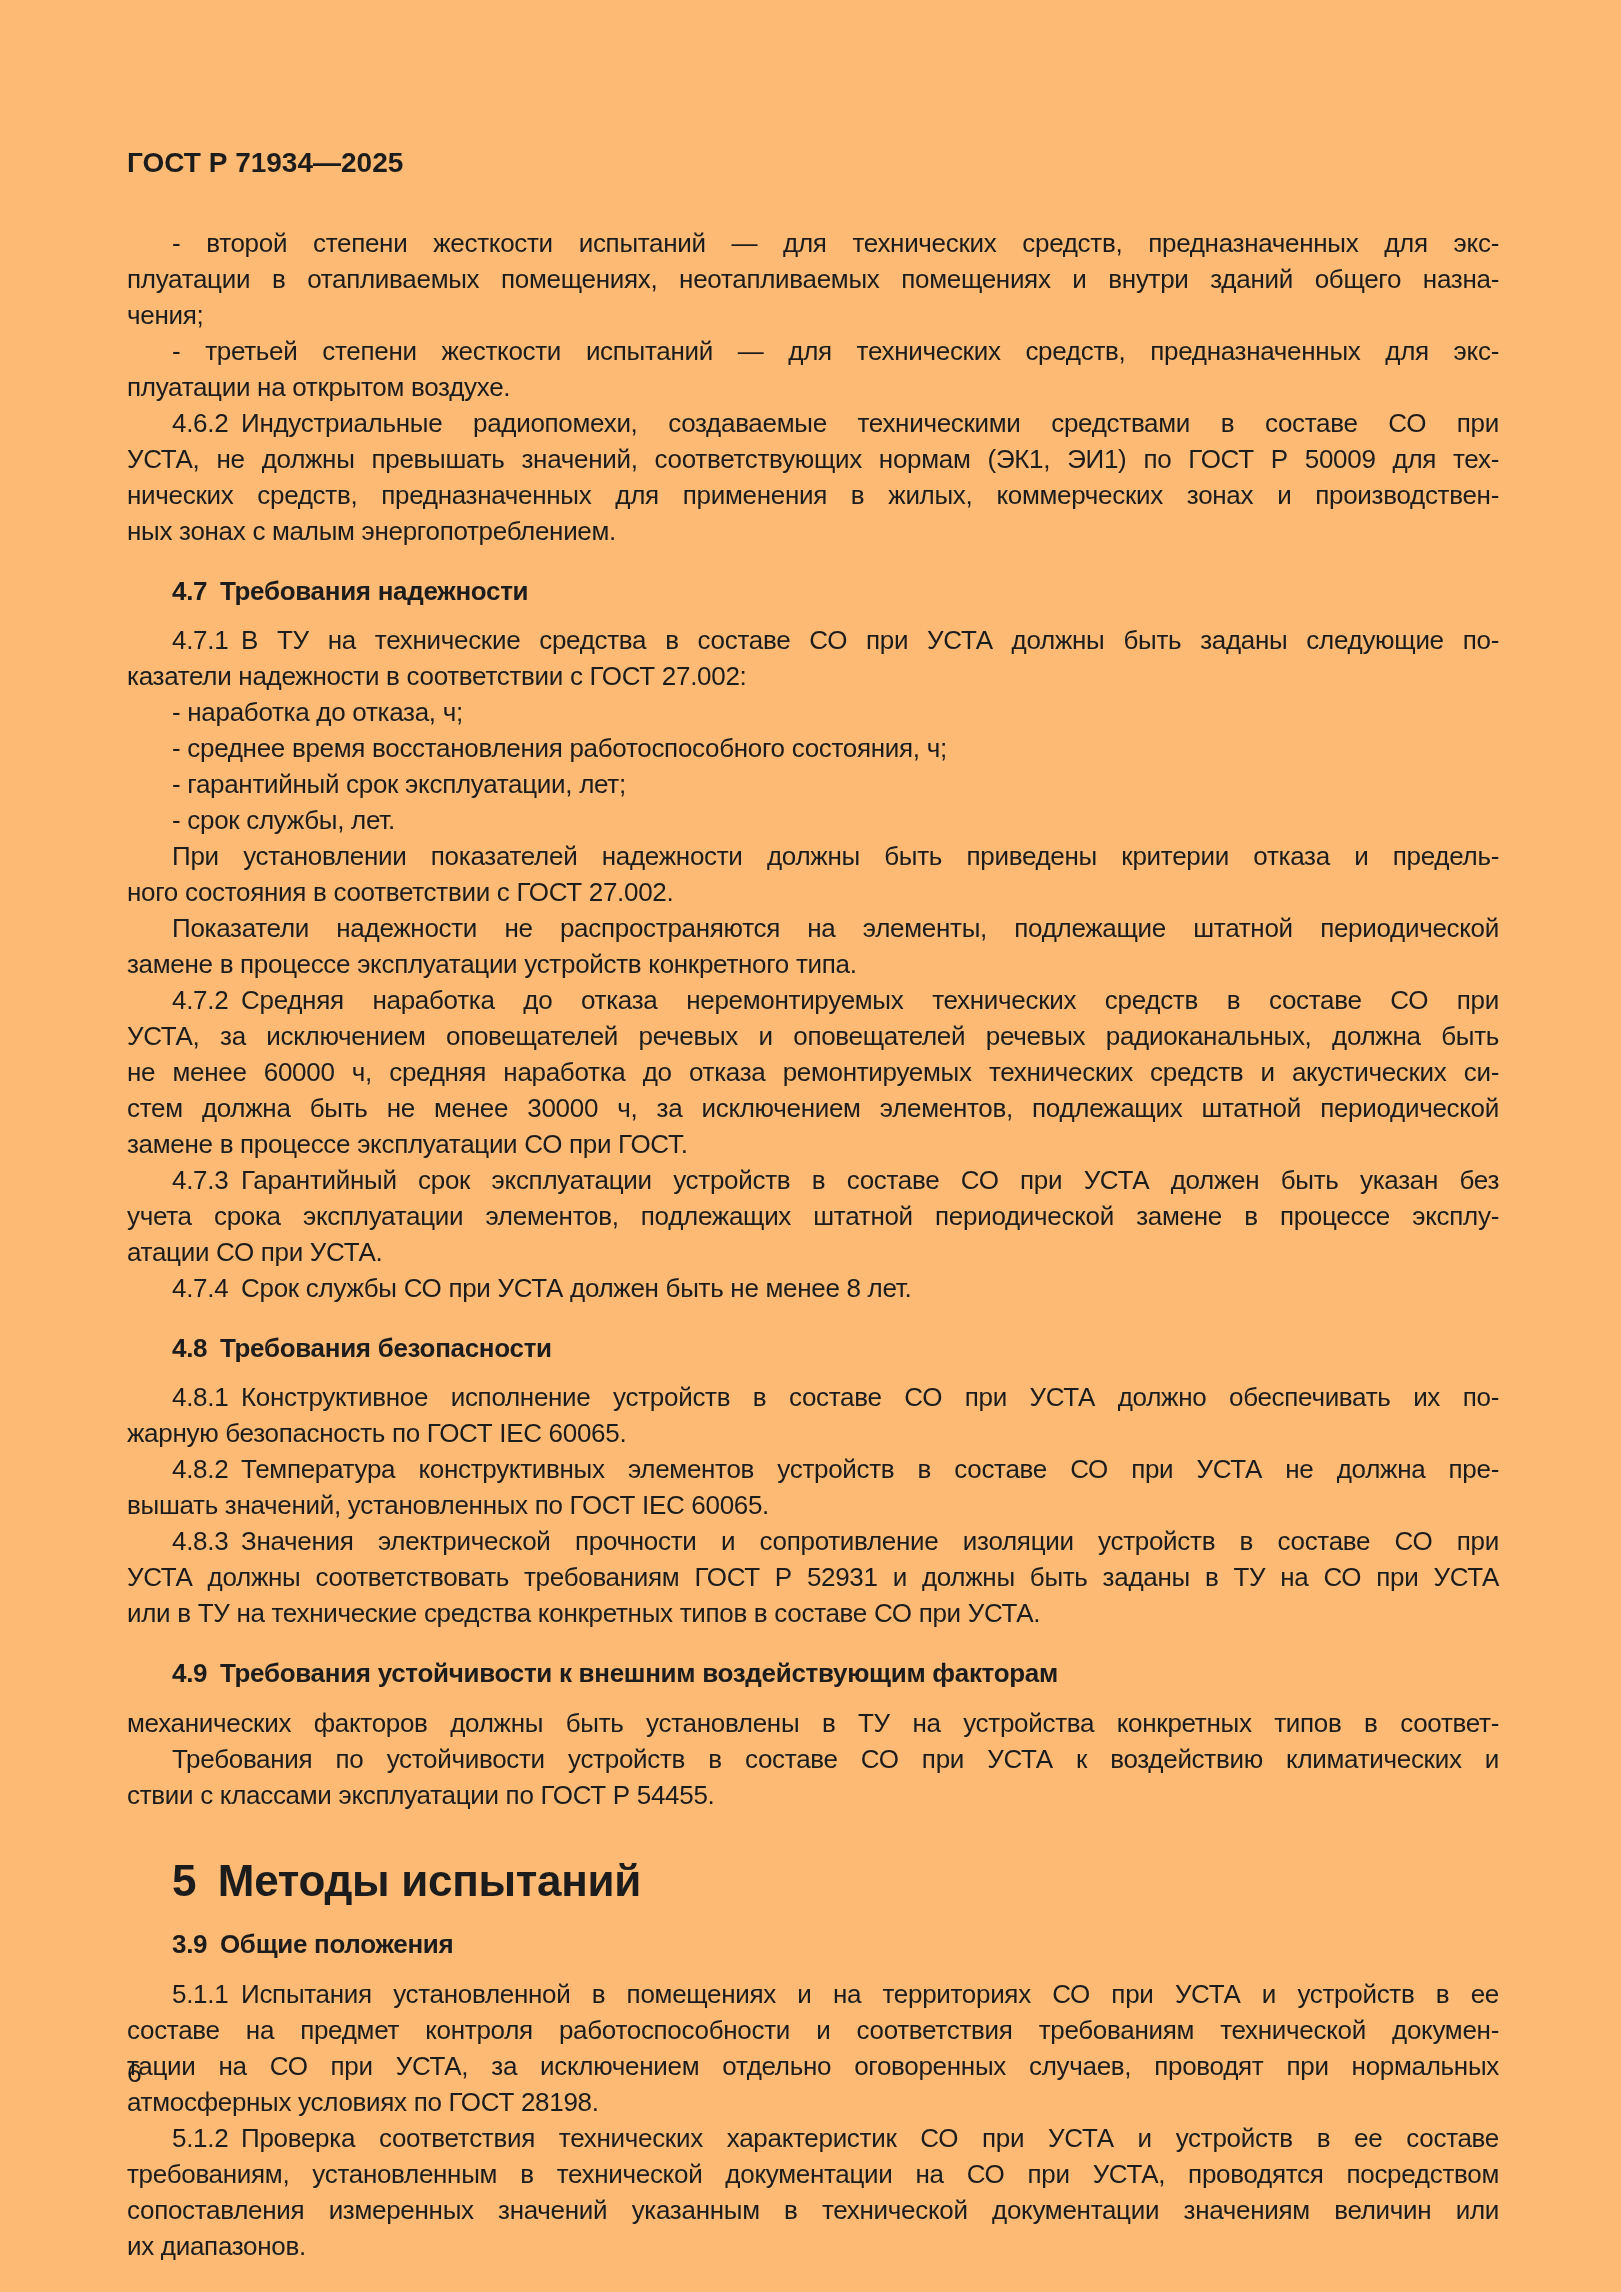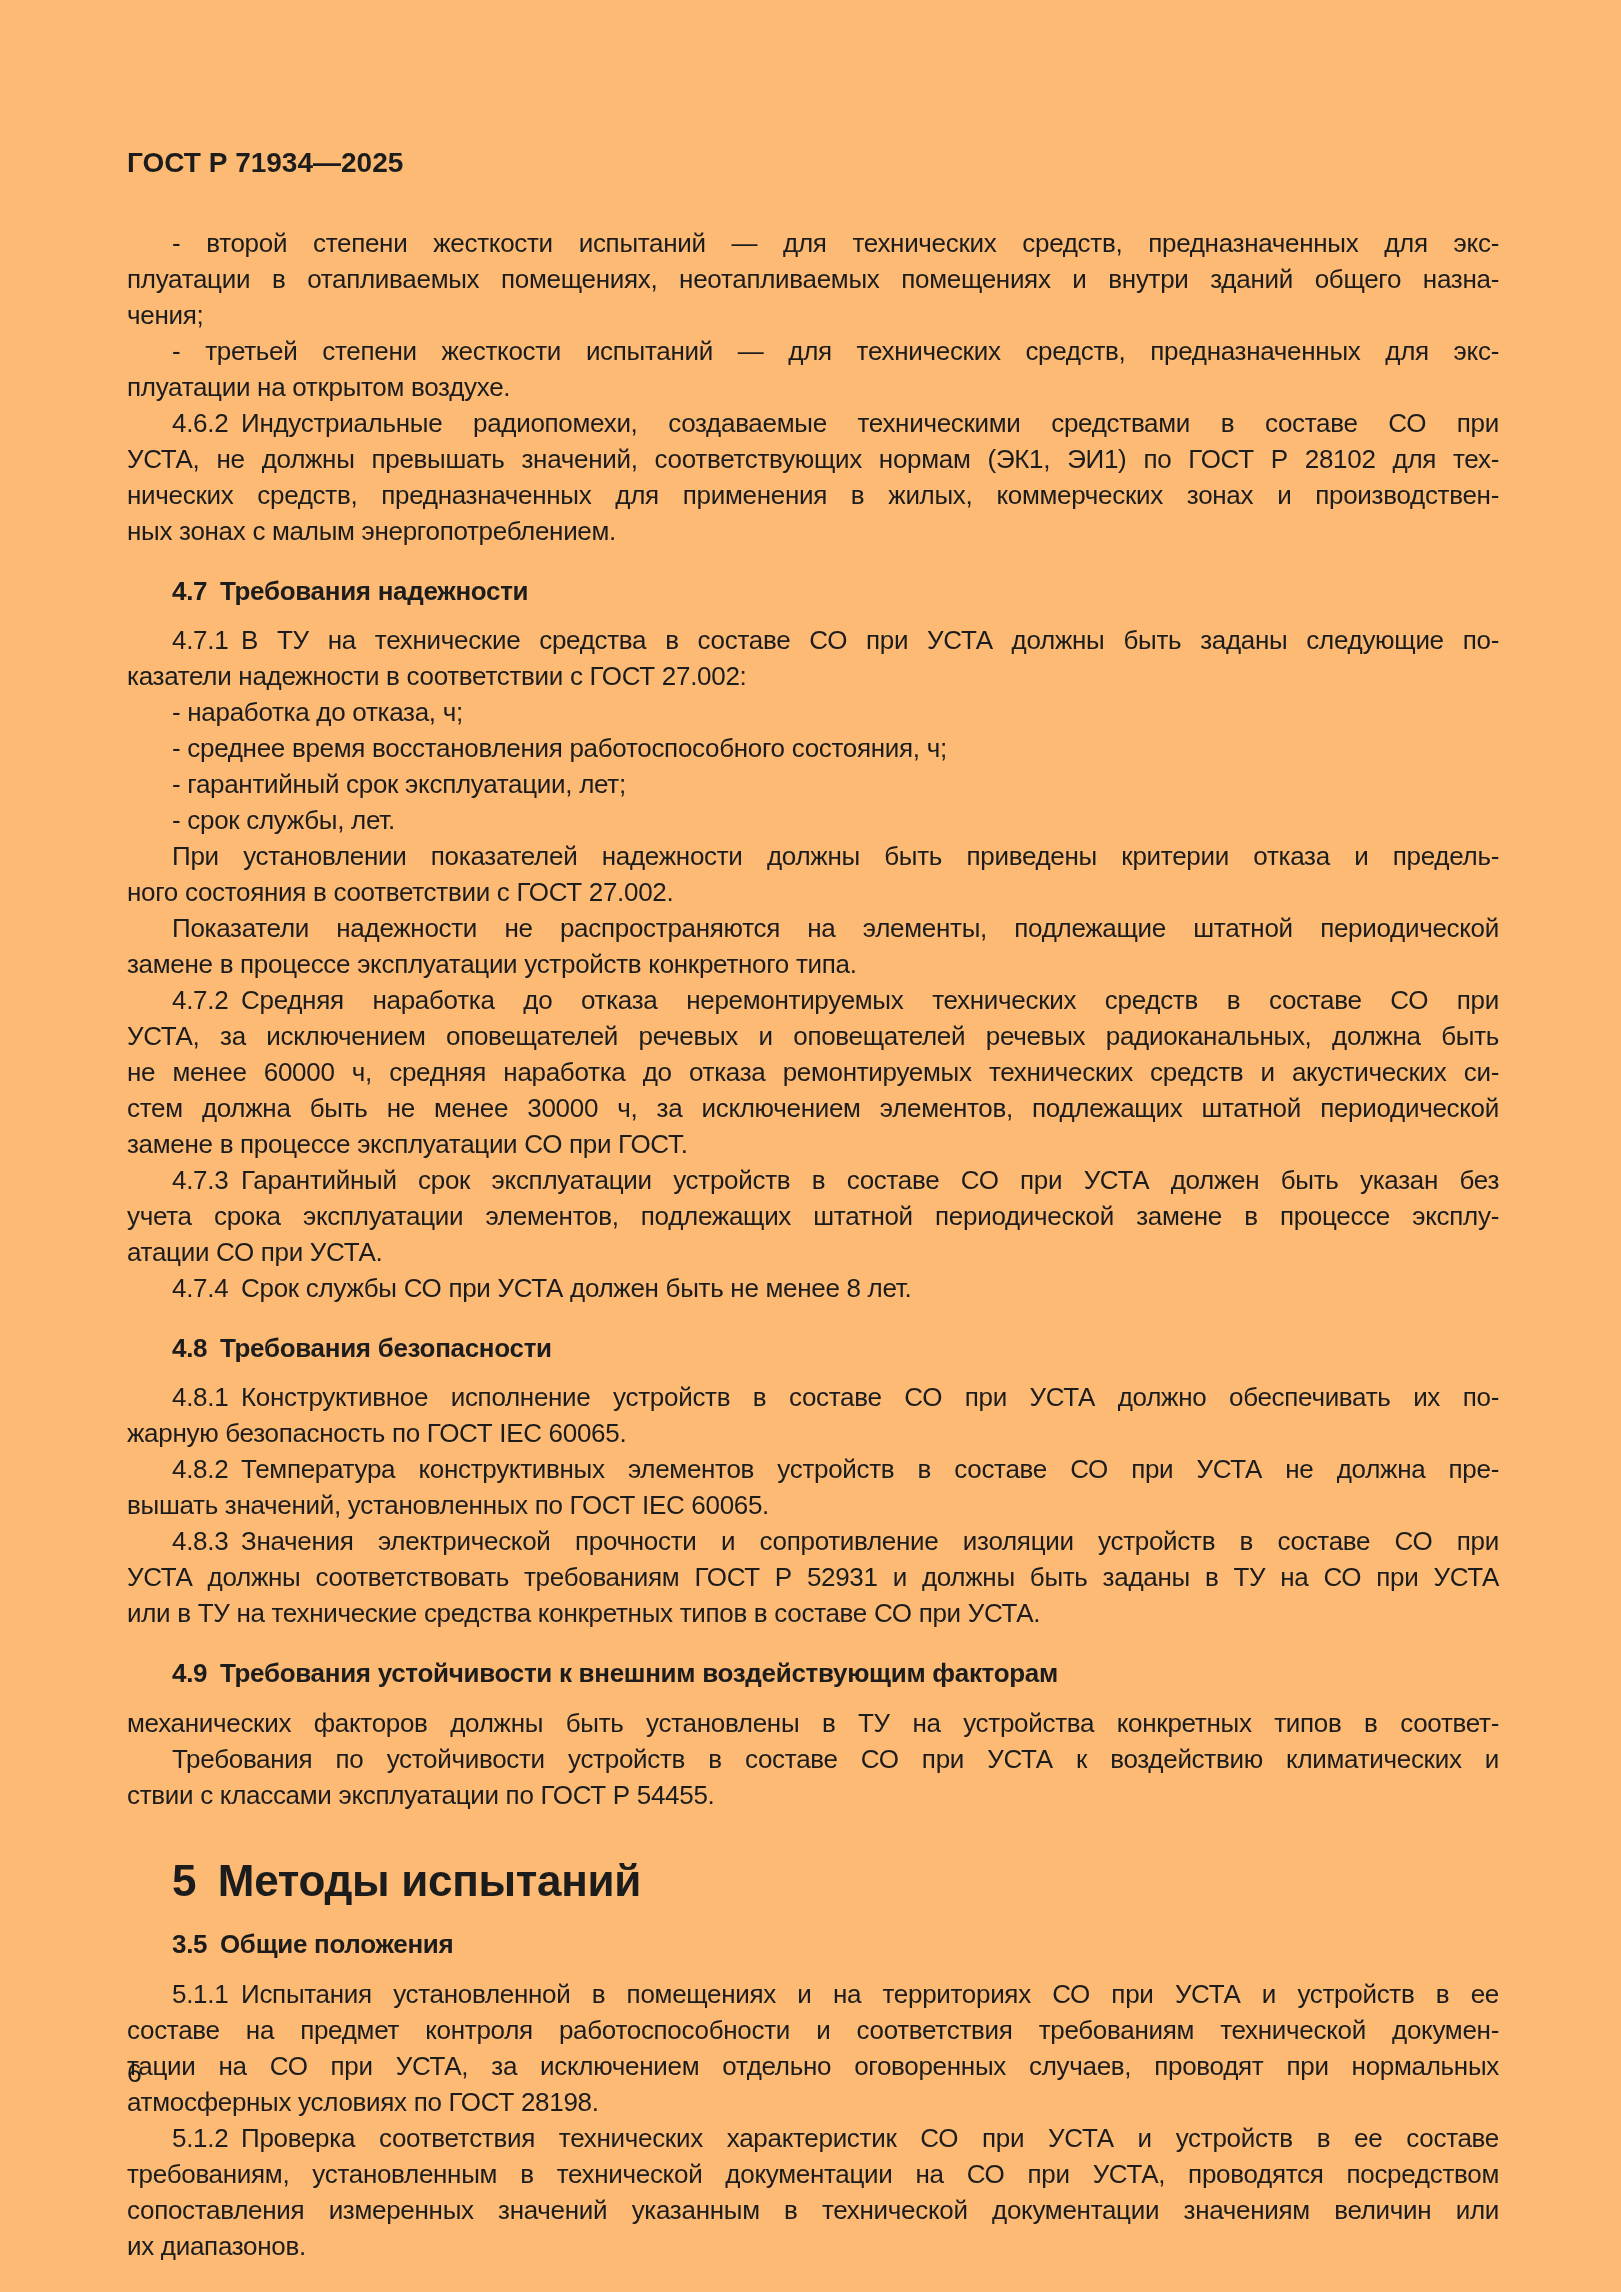--- a/index.html
+++ b/index.html
@@ -76,21 +76,21 @@
         <div class="line first">- второй степени жесткости испытаний — для технических средств, предназначенных для экс-</div>
         <div class="line">плуатации в отапливаемых помещениях, неотапливаемых помещениях и внутри зданий общего назна-</div>
         <div class="line last">чения;</div>
       </div>
       <div class="para">
         <div class="line first">- третьей степени жесткости испытаний — для технических средств, предназначенных для экс-</div>
         <div class="line last">плуатации на открытом воздухе.</div>
       </div>
       <div class="para">
         <div class="line first">4.6.2 Индустриальные радиопомехи, создаваемые техническими средствами в составе СО при</div>
-        <div class="line">УСТА, не должны превышать значений, соответствующих нормам (ЭК1, ЭИ1) по ГОСТ Р 28102 для тех-</div>
+        <div class="line">УСТА, не должны превышать значений, соответствующих нормам (ЭК1, ЭИ1) по ГОСТ Р 50009 для тех-</div>
         <div class="line">нических средств, предназначенных для применения в жилых, коммерческих зонах и производствен-</div>
         <div class="line last">ных зонах с малым энергопотреблением.</div>
       </div>
       <div class="h3">4.7 Требования надежности</div>
       <div class="para">
         <div class="line first">4.7.1 В ТУ на технические средства в составе СО при УСТА должны быть заданы следующие по-</div>
         <div class="line last">казатели надежности в соответствии с ГОСТ 27.002:</div>
       </div>
       <div class="para">
         <div class="line first last">- наработка до отказа, ч;</div>
@@ -141,21 +141,21 @@
         <div class="line">УСТА должны соответствовать требованиям ГОСТ Р 52931 и должны быть заданы в ТУ на СО при УСТА</div>
         <div class="line last">или в ТУ на технические средства конкретных типов в составе СО при УСТА.</div>
       </div>
       <div class="h3">4.9 Требования устойчивости к внешним воздействующим факторам</div>
       <div class="para">
         <div class="line">механических факторов должны быть установлены в ТУ на устройства конкретных типов в соответ-</div>
         <div class="line first">Требования по устойчивости устройств в составе СО при УСТА к воздействию климатических и</div>
         <div class="line last">ствии с классами эксплуатации по ГОСТ Р 54455.</div>
       </div>
       <div class="h2">5 Методы испытаний</div>
-      <div class="h3">3.5 Общие положения</div>
+      <div class="h3">3.9 Общие положения</div>
       <div class="para">
         <div class="line first">5.1.1 Испытания установленной в помещениях и на территориях СО при УСТА и устройств в ее</div>
         <div class="line">составе на предмет контроля работоспособности и соответствия требованиям технической докумен-</div>
         <div class="line">тации на СО при УСТА, за исключением отдельно оговоренных случаев, проводят при нормальных</div>
         <div class="line last">атмосферных условиях по ГОСТ 28198.</div>
       </div>
       <div class="para">
         <div class="line first">5.1.2 Проверка соответствия технических характеристик СО при УСТА и устройств в ее составе</div>
         <div class="line">требованиям, установленным в технической документации на СО при УСТА, проводятся посредством</div>
         <div class="line">сопоставления измеренных значений указанным в технической документации значениям величин или</div>

